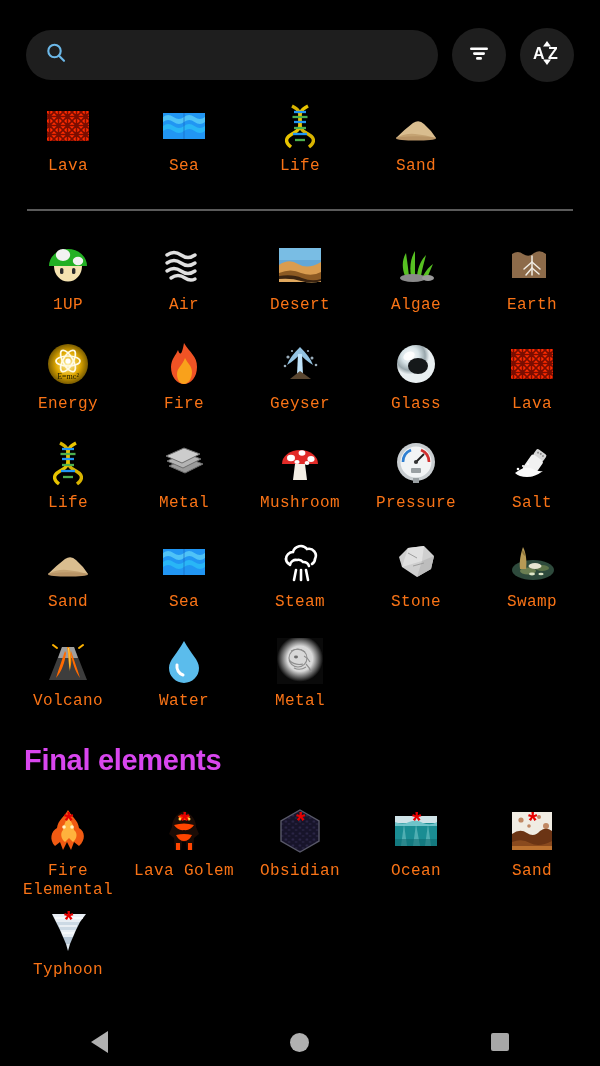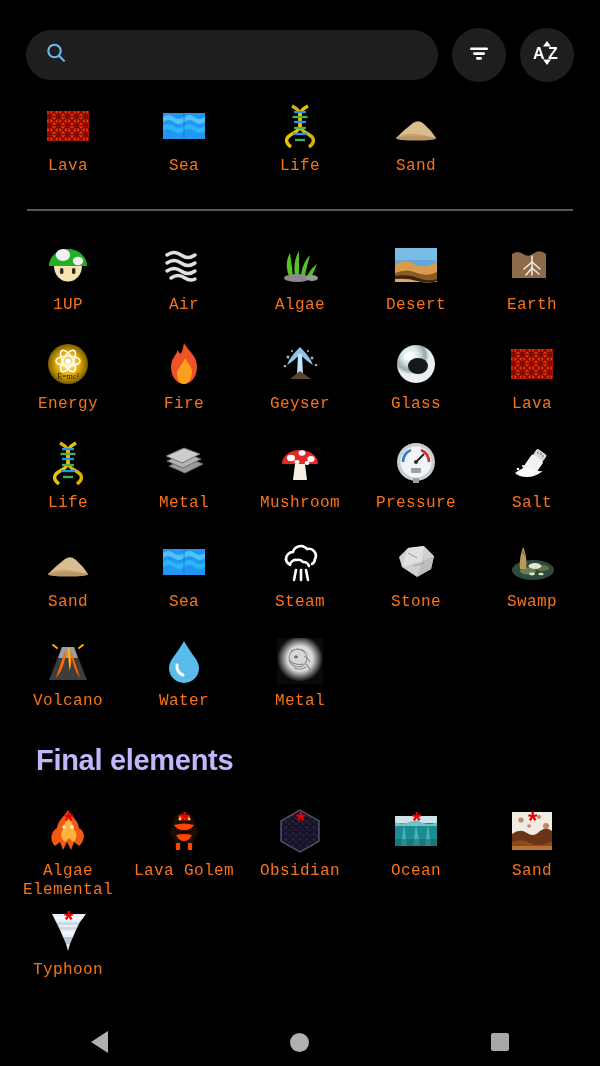--- a/index.html
+++ b/index.html
@@ -89,25 +89,25 @@
     color: #e60000;
     font-size: 24px;
     line-height: 1;
     font-family: "Liberation Sans", sans-serif;
     left: 54px; top: 8px;
     font-weight: 700;
   }
 
   
   .section-title {
-    color: #c4b5fd;
+    color: #d946ef;
     font-family: "Liberation Sans", sans-serif;
     font-weight: bold;
     font-size: 29px;
-    padding: 14px 0 0 36px;
+    padding: 14px 0 0 24px;
     letter-spacing: -0.3px;
   }
 
   
   .navbar {
     position: absolute; left: 0; bottom: 0;
     width: 600px; height: 48px;
     background: #000;
     display: flex; align-items: center; justify-content: space-around;
   }
@@ -245,44 +245,44 @@
               <path d="M6 29 q7 -5 14 0 q7 5 14 0"></path>
               <path d="M10 36 q7 -5 14 0 q5 3.5 10 1"></path>
             </g>
           </svg>
         </div>
         <div class="label">Air</div>
       </div>
       <div class="cell">
         <div class="art">
           <svg class="art-img" viewBox="0 0 46 46">
-            <g fill="#57c122">
-              <path d="M12 34 C8 24 10 16 13 11 C14 18 15 24 16 34 Z"></path>
-              <path d="M18 34 C16 22 19 14 22 9 C22 18 22 26 22 34 Z"></path>
-              <path d="M24 34 C25 24 29 17 33 13 C31 21 29 27 28 34 Z"></path>
-              <path d="M30 34 C33 28 37 24 40 22 C38 27 36 31 35 34 Z"></path>
-            </g>
-            <ellipse cx="20" cy="36" rx="13" ry="4" fill="#8a8a8a"></ellipse>
-            <ellipse cx="35" cy="36" rx="6" ry="3" fill="#9a9a9a"></ellipse>
-          </svg>
-        </div>
-        <div class="label">Algae</div>
-      </div>
-      <div class="cell">
-        <div class="art">
-          <svg class="art-img" viewBox="0 0 46 46">
             <rect class="sq" x="2" y="6" width="42" height="34" fill="#63a7d6"></rect>
             <rect x="2" y="6" width="42" height="12" fill="#79bde4"></rect>
             <path d="M2 23 q10 -7 19 -1 q10 6 23 -2 v20 H2 Z" fill="#d99c4f"></path>
             <path d="M2 31 q12 -5 22 0 q11 4 20 -1 v10 H2 Z" fill="#8c5a23"></path>
             <path d="M2 34 q14 -2 23 2 q10 4 19 1 v3 H2 Z" fill="#3b2410"></path>
             <path d="M2 37 q13 -1 22 2 q11 3 20 0 v1 H2 Z" fill="#e0a85e"></path>
           </svg>
         </div>
         <div class="label">Desert</div>
+      </div>
+      <div class="cell">
+        <div class="art">
+          <svg class="art-img" viewBox="0 0 46 46">
+            <g fill="#57c122">
+              <path d="M12 34 C8 24 10 16 13 11 C14 18 15 24 16 34 Z"></path>
+              <path d="M18 34 C16 22 19 14 22 9 C22 18 22 26 22 34 Z"></path>
+              <path d="M24 34 C25 24 29 17 33 13 C31 21 29 27 28 34 Z"></path>
+              <path d="M30 34 C33 28 37 24 40 22 C38 27 36 31 35 34 Z"></path>
+            </g>
+            <ellipse cx="20" cy="36" rx="13" ry="4" fill="#8a8a8a"></ellipse>
+            <ellipse cx="35" cy="36" rx="6" ry="3" fill="#9a9a9a"></ellipse>
+          </svg>
+        </div>
+        <div class="label">Algae</div>
       </div>
       <div class="cell">
         <div class="art">
           <svg class="art-img" viewBox="0 0 46 46">
             <path d="M3 12 q6 -4 11 0 q6 4 11 -1 q6 -4 12 1 v24 H3 Z" fill="#8d6b4a"></path>
             <g stroke="#f0ece4" stroke-width="1.5" fill="none" stroke-linecap="round">
               <path d="M23 14 V33"></path>
               <path d="M23 20 L15 27"></path>
               <path d="M23 20 L31 27"></path>
               <path d="M23 26 L17 33"></path>
@@ -580,21 +580,21 @@
       <div class="cell">
         <div class="art">
           <svg class="art-img" viewBox="0 0 46 46">
             <path d="M23 2 C27 9 33 12 34 20 C40 23 41 32 34 38 L29 34 L26 42 L22 34 L18 42 L15 34 L10 38 C4 32 6 23 12 20 C13 12 19 9 23 2 Z" fill="#f05a12"></path>
             <path d="M23 8 C26 14 29 17 29 22 C33 25 32 31 28 34 L24 30 L20 34 C16 31 15 25 18 22 C19 16 21 13 23 8 Z" fill="#ffb23d"></path>
             <circle cx="19" cy="19" r="1.8" fill="#fff3c4"></circle>
             <circle cx="27" cy="19" r="1.8" fill="#fff3c4"></circle>
           </svg>
         </div>
         <span class="star">*</span>
-        <div class="label">Algae Elemental</div>
+        <div class="label">Fire Elemental</div>
       </div>
       <div class="cell">
         <div class="art">
           <svg class="art-img" viewBox="0 0 46 46">
             <path d="M23 3 C31 6 35 12 35 19 L38 26 L33 30 L32 42 L26 42 L25 34 L21 34 L20 42 L14 42 L13 30 L8 26 L11 19 C11 12 15 6 23 3 Z" fill="#1a0b05"></path>
             <g fill="#ff4500">
               <path d="M17 8 q6 -3 12 0 q-2 5 -6 4 q-4 1 -6 -4 z"></path>
               <path d="M13 17 q10 -3 20 0 q-4 6 -10 5 q-6 1 -10 -5 z"></path>
               <path d="M15 27 q8 -2 16 0 q-3 6 -8 6 q-5 0 -8 -6 z"></path>
               <rect x="15" y="35" width="4" height="7"></rect>

